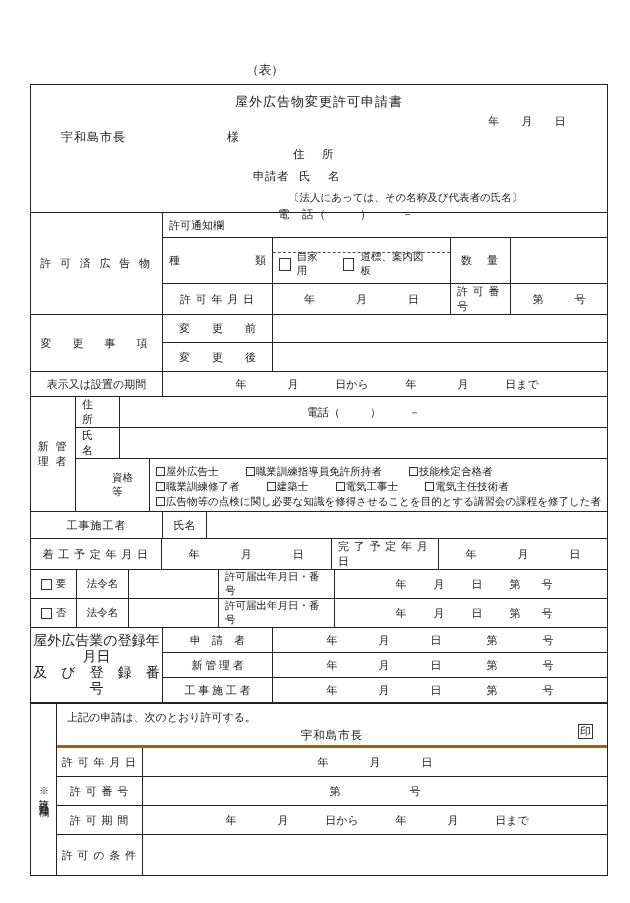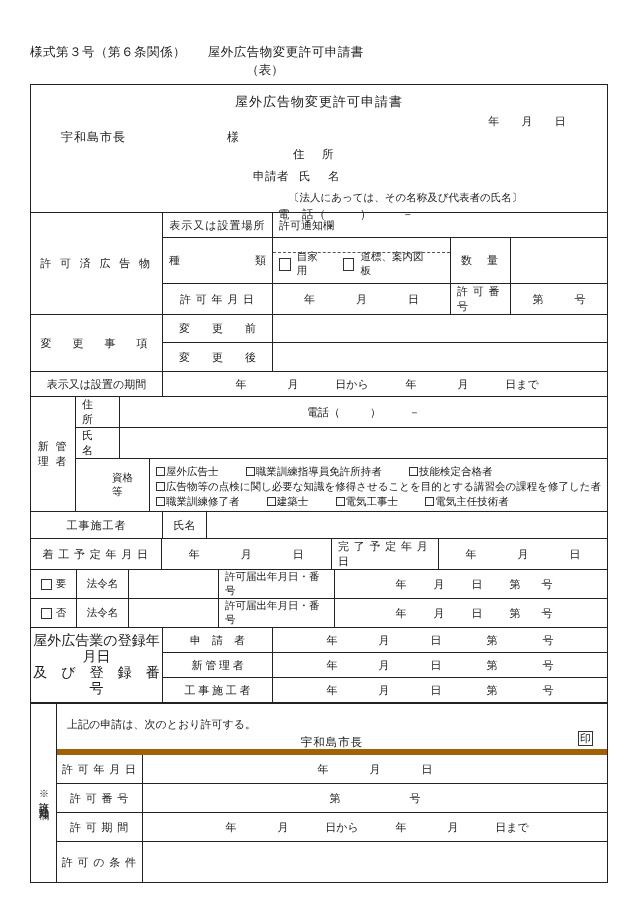--- a/index.html
+++ b/index.html
@@ -189,26 +189,25 @@
     line-height: 12px;
   }
   .vtext {
     writing-mode: vertical-rl;
     text-orientation: upright;
     letter-spacing: 2px;
     white-space: nowrap;
   }
   .notice-body { flex: 1; display: flex; flex-direction: column; }
   .notice-head {
-    border-bottom: 6px solid #a16207;
+    border-bottom: 3px solid #a16207;
     padding: 6px 8px 6px 10px;
     position: relative;
     height: 44px;
     box-sizing: border-box;
-    margin-top: 7px;
   }
   .notice-head .line1 { font-size: 11px; }
   .notice-head .line2 {
     position: absolute; left: 0; right: 0; top: 24px;
     text-align: center; font-size: 11.5px; letter-spacing: 1px;
   }
   .seal {
     position: absolute; right: 14px; top: 20px;
     width: 15px; height: 15px;
     border: 1px solid #333;
@@ -230,24 +229,20 @@
   .notice-row .nv {
     flex: 1; display: flex; align-items: center; justify-content: center;
     font-size: 11px;
   }
 </style>
 </head>
 <body>
 
 <div class="page">
 
-  <div class="doc-header">
-    <span class="form-no">様式第３号（第６条関係）</span>
-    <span class="doc-title">屋外広告物変更許可申請書</span>
-  </div>
   <div class="omote">（表）</div>
 
   <div class="frame">
 
     <div class="top-block">
       <div class="t-title">屋外広告物変更許可申請書</div>
       <div class="t-date">
         <span>年</span>
         <span>月</span>
         <span>日</span>
@@ -262,21 +257,20 @@
       <div class="t-tel">
         <span>電　話（</span><span class="gap"></span><span>）</span><span class="gap2"></span><span>－</span>
       </div>
     </div>
 
     <div class="band">
       <div class="band-label sp3">許 可 済 広 告 物</div>
       <div class="band-body">
 
         <div class="row">
-          <div class="cell subcol sp1">表示又は設置場所</div>
           <div class="cell nb" style="flex:1;">許可通知欄</div>
         </div>
 
         <div class="row" style="min-height:46px;">
           <div class="cell subcol spread" style="align-items:center;">
             <span>種</span>
             <span>類</span>
           </div>
           <div class="kind-cell">
             <div class="dashed"></div>
@@ -365,31 +359,31 @@
           <div class="cell ctr" style="width:44px;font-size:10.5px;margin-left:30px;">資格等</div>
           <div class="cell nb" style="flex:1;display:block;padding-top:5px;">
             <div class="cbline">
               <span><span class="sq"></span><span>屋外広告士</span></span>
               <span style="display:inline-block;width:22px;"></span>
               <span><span class="sq"></span><span>職業訓練指導員免許所持者</span></span>
               <span style="display:inline-block;width:22px;"></span>
               <span><span class="sq"></span><span>技能検定合格者</span></span>
             </div>
             <div class="cbline">
-              <span><span class="sq"></span><span>広告物等の点検に関し必要な知識を修得させることを目的とする講習会の課程を修了した者</span></span>
-            </div>
-            <div class="cbline">
               <span><span class="sq"></span><span>職業訓練修了者</span></span>
               <span style="display:inline-block;width:22px;"></span>
               <span><span class="sq"></span><span>建築士</span></span>
               <span style="display:inline-block;width:22px;"></span>
               <span><span class="sq"></span><span>電気工事士</span></span>
               <span style="display:inline-block;width:22px;"></span>
               <span><span class="sq"></span><span>電気主任技術者</span></span>
             </div>
+            <div class="cbline">
+              <span><span class="sq"></span><span>広告物等の点検に関し必要な知識を修得させることを目的とする講習会の課程を修了した者</span></span>
+            </div>
           </div>
         </div>
       </div>
     </div>
 
     <div class="band">
       <div class="band-label sp1">工事施工者</div>
       <div class="band-body">
         <div class="row" style="min-height:26px;">
           <div class="cell ctr" style="width:44px;">氏名</div>

